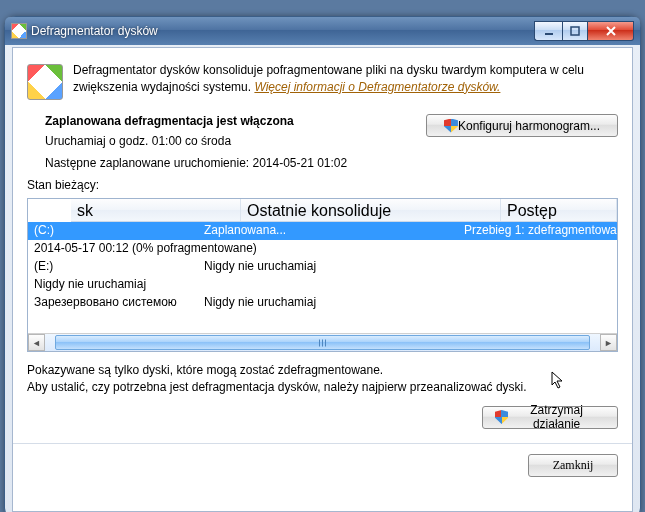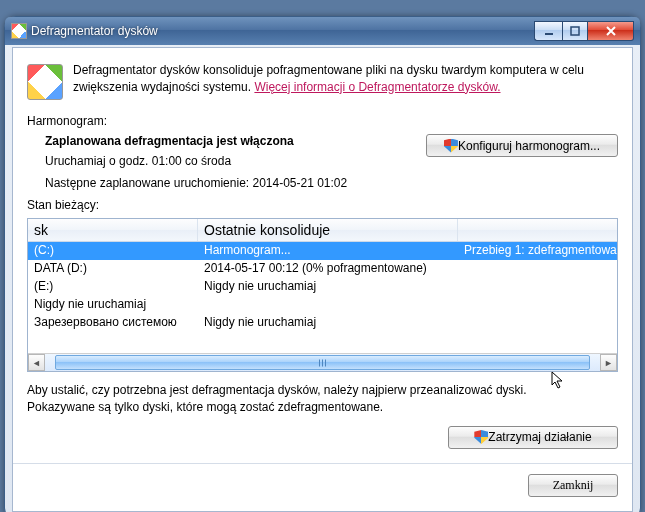--- a/index.html
+++ b/index.html
@@ -74,21 +74,21 @@
     background:
       linear-gradient(135deg,#ff5a5a 25%, transparent 25%) ,
       linear-gradient(225deg,#6bbf3b 25%, transparent 25%),
       linear-gradient(45deg,#ffd24a 25%, transparent 25%),
       linear-gradient(315deg,#5aa2ff 25%, transparent 25%),
       #fff;
     border:1px solid #999; border-radius:3px;
     margin-top:2px;
   }
   .intro p { margin:0; line-height:1.4; }
-  a.link { color:#be185d; text-decoration:underline; }
+  a.link { color:#a16207; text-decoration:underline;font-style:italic; }
 
   .section-label { margin-top:6px; margin-bottom:6px; }
 
   .schedule-row { display:flex; align-items:flex-start; gap:10px;}
   .schedule-text { flex:1; padding-left:18px;}
   .schedule-text .bold { font-weight:bold; margin-bottom:6px;}
   .schedule-text .line { margin-bottom:8px; }
 
   .btn {
     height:23px;
@@ -96,21 +96,21 @@
     border-radius:3px;
     background: linear-gradient(#fdfdfd,#ebebeb 45%,#dddddd 46%,#f1f1f1);
     padding: 0 12px;
     font: inherit;
     display:inline-flex; align-items:center; justify-content:center;
     min-width:80px;
     box-sizing:border-box;
     cursor:default;
   }
   .btn.wide { width:192px; }
-  .btn.medium { width:170px; }
+  .btn.medium { width:136px; }
   .btn.small { width:90px;font-family:Liberation Serif, serif; }
 
   .shield {
     width:14px; height:14px;
     display:inline-block;
     background:
       conic-gradient(#3a8bdd 0 25%, #ffcf3a 0 50%, #3a8bdd 0 75%, #e23b2e 0 100%);
     clip-path: polygon(50% 0, 100% 12%, 100% 55%, 50% 100%, 0 55%, 0 12%);
     border-radius:1px;
   }
@@ -120,21 +120,22 @@
     border:1px solid #9fb4cf;
     height:154px;
     box-sizing:border-box;
     background:#fff;
     position:relative;
   }
   .lv-head {
     display:flex; height:22px;
     background: linear-gradient(#fdfdfe,#f1f5fa 48%,#e9eff7 49%,#f3f7fc);
     border-bottom:1px solid #cdd9e8;
-    font-size:14px;
+    font-size:16px;
+    margin-left:43px;
   }
   .lv-head > div {
     padding:3px 6px 0 6px;
     border-right:1px solid #dbe4ef;
     box-sizing:border-box;
     overflow:hidden; white-space:nowrap;
   }
   .col-a{width:170px} .col-b{width:260px} .col-c{flex:1; border-right:none}
 
   .lv-body { }
@@ -204,49 +205,48 @@
 
   <div class="client">
 
     <div class="intro">
       <div class="bigicon"></div>
       <p>
         <span>Defragmentator dysków konsoliduje pofragmentowane pliki na dysku twardym komputera w celu zwiększenia wydajności systemu. </span><a href="#" class="link">Więcej informacji o Defragmentatorze dysków.</a>
       </p>
     </div>
 
-    <div class="section-label">Harmonogram:</div>
 
     <div class="schedule-row">
       <div class="schedule-text">
         <div class="bold">Zaplanowana defragmentacja jest włączona</div>
         <div class="line">Uruchamiaj o godz. 01:00 co środa</div>
         <div class="line">Następne zaplanowane uruchomienie: 2014-05-21 01:02</div>
       </div>
       <button class="btn wide">
         <span class="shield"></span>
         <span>Konfiguruj harmonogram...</span>
       </button>
     </div>
 
     <div class="section-label" style="margin-top:0">Stan bieżący:</div>
 
     <div class="listview">
       <div class="lv-head">
         <div class="col-a">sk</div>
         <div class="col-b">Ostatnie konsoliduje</div>
+        <div class="col-c">Postęp</div>
       </div>
       <div class="lv-body" id="lv-body">
           <div class="lv-row selected">
             <div class="col-a">(C:)</div>
-            <div class="col-b">Harmonogram...</div>
+            <div class="col-b">Zaplanowana...</div>
             <div class="col-c">Przebieg 1: zdefragmentowano 5%</div>
           </div>
           <div class="lv-row">
-            <div class="col-a">DATA (D:)</div>
             <div class="col-b">2014-05-17 00:12 (0% pofragmentowane)</div>
             <div class="col-c"></div>
           </div>
           <div class="lv-row">
             <div class="col-a">(E:)</div>
             <div class="col-b">Nigdy nie uruchamiaj</div>
             <div class="col-c"></div>
           </div>
           <div class="lv-row">
             <div class="col-b">Nigdy nie uruchamiaj</div>
@@ -261,22 +261,22 @@
       <div class="hscroll">
         <div class="arrow">◄</div>
         <div class="track">
           <div class="thumb"></div>
         </div>
         <div class="arrow">►</div>
       </div>
     </div>
 
     <div class="note">
+      <div>Pokazywane są tylko dyski, które mogą zostać zdefragmentowane.</div>
       <div>Aby ustalić, czy potrzebna jest defragmentacja dysków, należy najpierw przeanalizować dyski.</div>
-      <div>Pokazywane są tylko dyski, które mogą zostać zdefragmentowane.</div>
     </div>
 
     <div class="btnrow">
       <button class="btn medium">
         <span class="shield"></span>
         <span>Zatrzymaj działanie</span>
       </button>
     </div>
 
     <div class="sep"></div>

